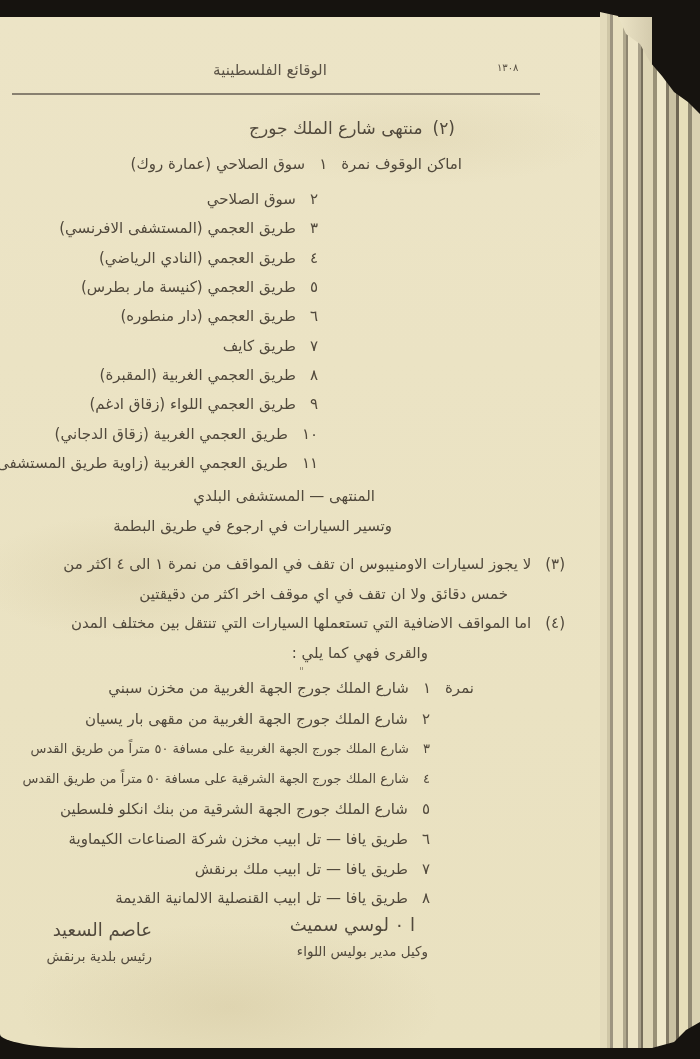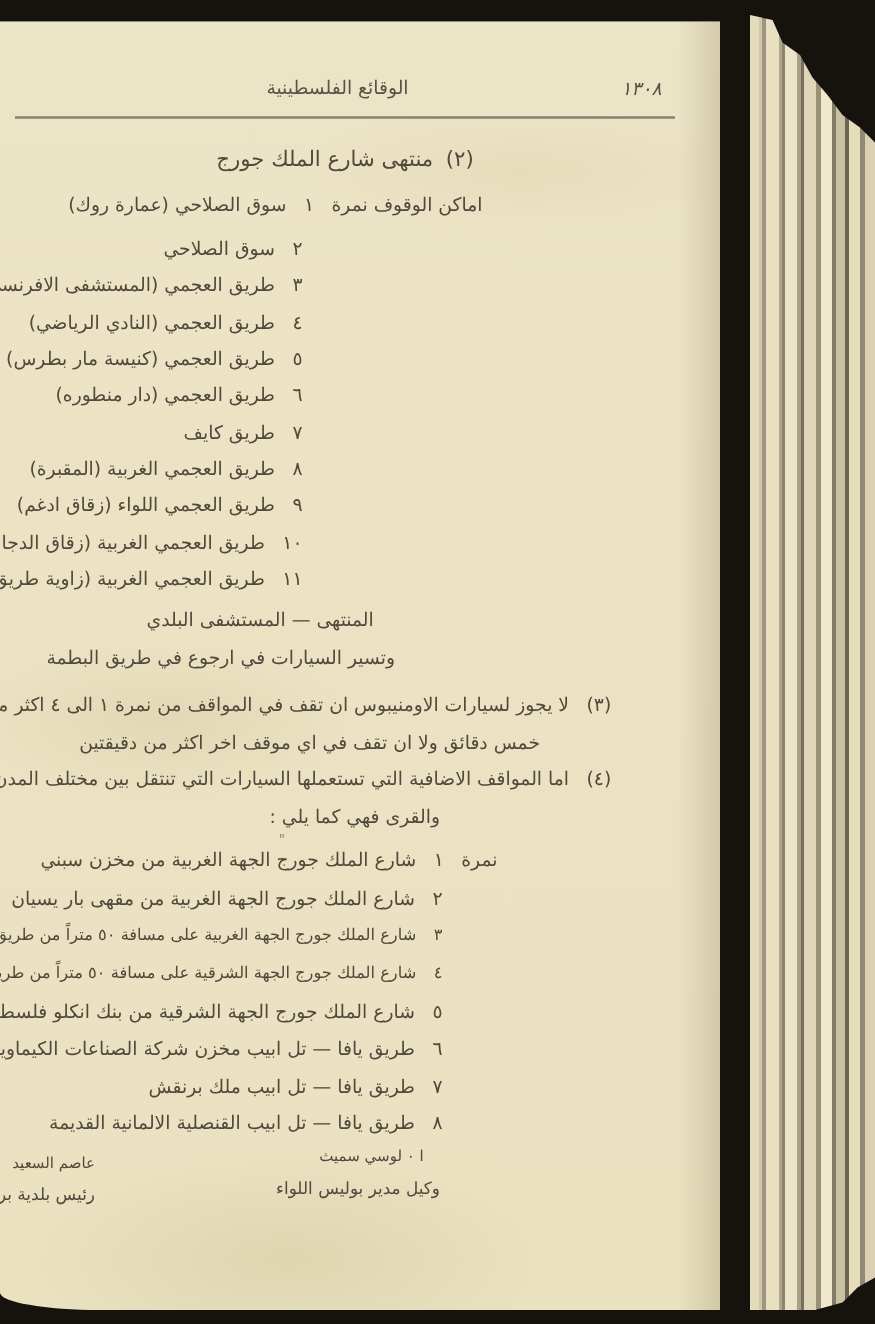--- a/index.html
+++ b/index.html
@@ -4,21 +4,21 @@
 <style>
   html,body{margin:0;padding:0;}
   body{
     width:700px;height:1059px;position:relative;overflow:hidden;
     background:#16130f;
     font-family:"DejaVu Sans", sans-serif;
   }
   .scene{position:absolute;inset:0;}
   
   .paper{
-    position:absolute;left:0;top:17px;width:576px;height:1031px;
+    position:absolute;left:0;top:17px;width:652px;height:1031px;
     background:
       radial-gradient(ellipse 220px 90px at 130px 560px, rgba(185,168,120,.18), transparent 70%),
       radial-gradient(ellipse 300px 120px at 230px 990px, rgba(185,168,120,.22), transparent 70%),
       radial-gradient(ellipse 260px 70px at 420px 120px, rgba(185,168,120,.12), transparent 70%),
       linear-gradient(270deg, rgba(125,113,85,.22) 0px, rgba(125,113,85,0) 34px),
       linear-gradient(#ece4c6, #e9e1c0);
     border-bottom-left-radius:80px 14px;
     color:#51493c;
   }
   
@@ -29,34 +29,34 @@
       #b0a88d 23px 26px,#8d8570 26px 28px,#ece4c6 28px 38px,#a8a089 38px 41px,
       #776f5c 41px 43px,#ded6b6 43px 53px,#999177 53px 57px,#efe8ca 57px 66px,
       #837b66 66px 69px,#c9c1a2 69px 76px,#6e6653 76px 79px,#e6deba 79px 88px,
       #918a73 88px 92px,#d9d1b1 92px 100px);
     clip-path:polygon(0 12px,18px 16px,26px 34px,40px 44px,50px 62px,62px 76px,
       74px 92px,88px 102px,100px 114px,100px 1022px,86px 1030px,74px 1042px,
       52px 1048px,0 1048px);
   }
   
   .journal-title{position:absolute;top:44px;left:0;width:540px;text-align:center;font-size:15px;color:#5a5245;}
-  .page-number{position:absolute;top:45px;left:497px;font-size:15px;color:#5a5245;font-style:italic;}
+  .page-number{position:absolute;top:45px;left:497px;font-size:10px;color:#5a5245;}
   .header-rule{position:absolute;top:76px;left:12px;width:528px;height:2px;background:#6f675a;opacity:.8;}
   
   .line{
     position:absolute;display:flex;direction:rtl;align-items:baseline;
     white-space:nowrap;line-height:20px;font-size:15px;gap:14px;
   }
   .heading{font-size:17px;gap:10px;}
   .stop{gap:14px;}
   .stop .num{display:inline-block;}
   .para{gap:14px;}
   .long{font-size:13px;letter-spacing:-0.2px;}
   .ditto{font-size:11px;opacity:.6;}
-  .sig{font-size:12px;}
+  .sig{font-size:18px;}
   .sig-title{font-size:13.5px;}
 </style>
 </head>
 <body>
 
 <div class="scene">
   <div class="paper" dir="rtl" lang="ar">
 
     <div class="journal-title">الوقائع الفلسطينية</div>
     <div class="page-number">١٣٠٨</div>

